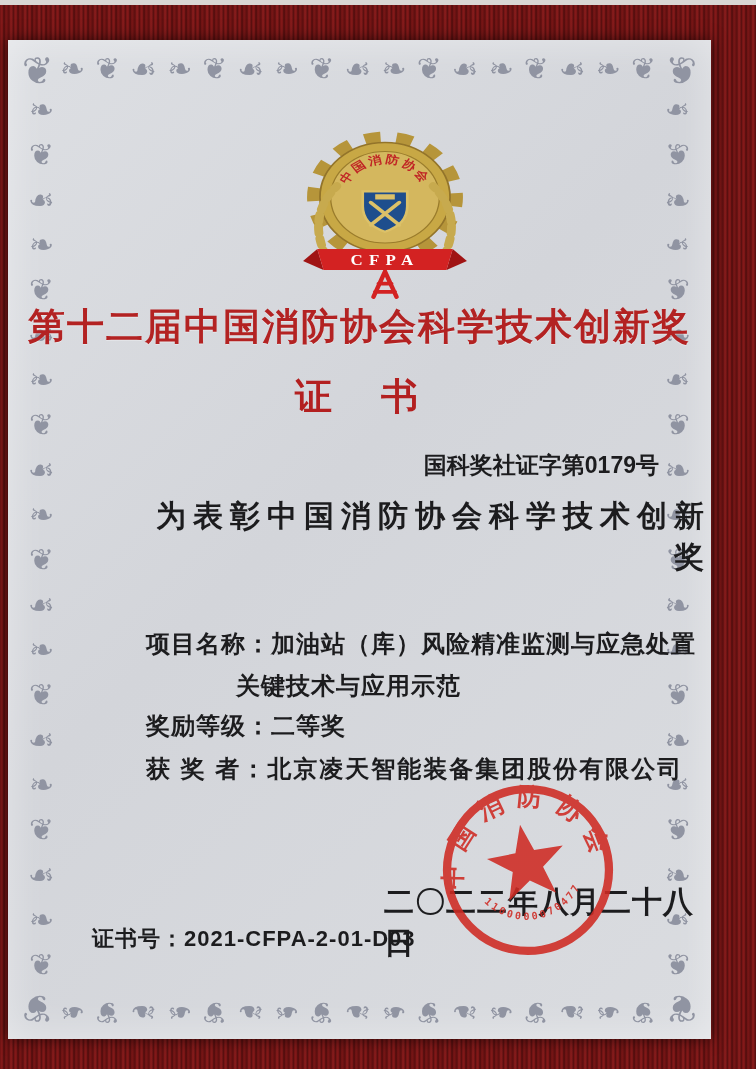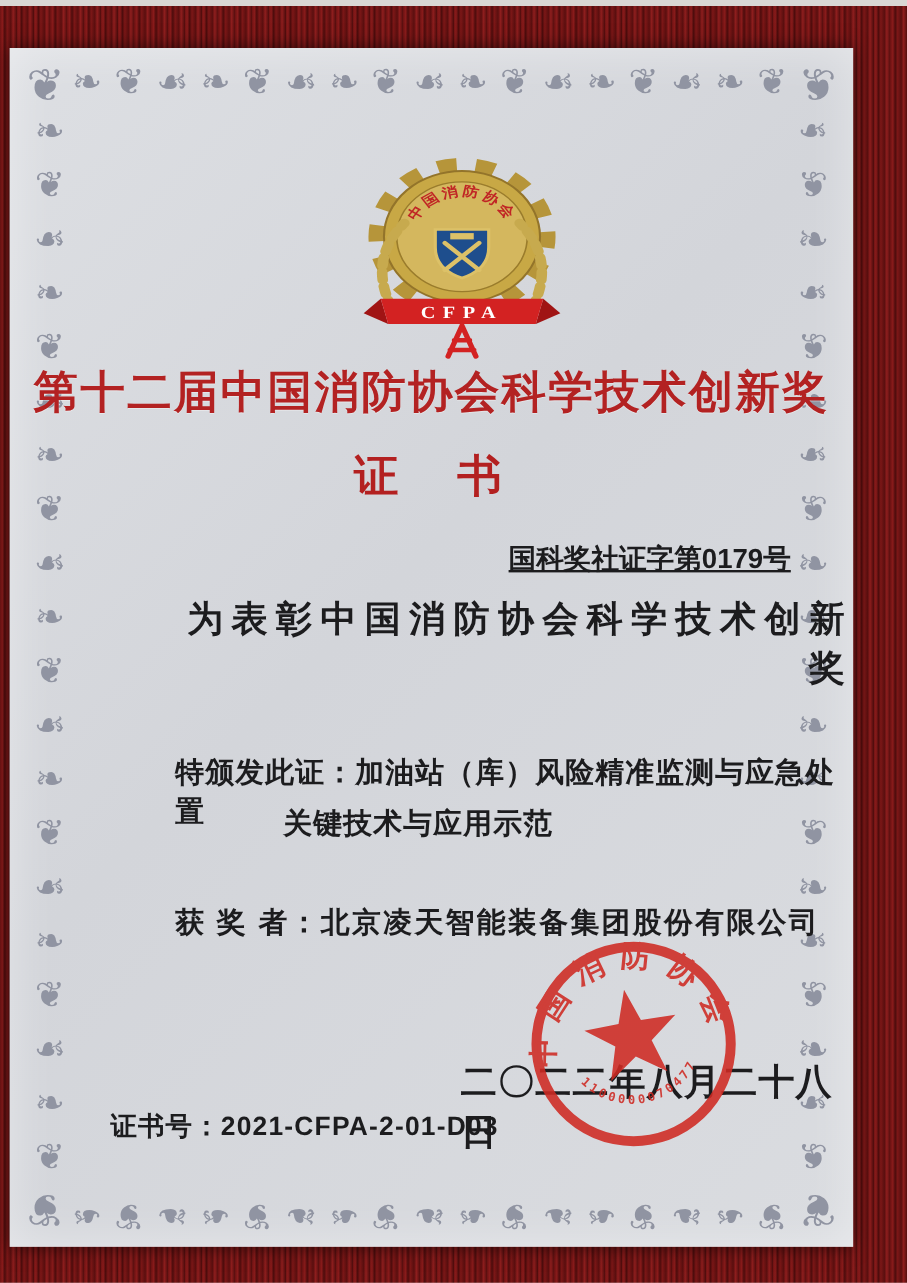--- a/index.html
+++ b/index.html
@@ -44,21 +44,20 @@
     text-shadow:0 1px 0 rgba(255,255,255,.35);
   }
   .doc-type{
     position:absolute;top:332px;left:0;right:0;text-align:center;
     font-size:37px;font-weight:bold;color:#b32020;letter-spacing:6px;
   }
   .ref-no{
     position:absolute;top:410px;right:52px;text-align:right;
     font-size:23px;font-weight:bold;color:#1c1c1e;
     font-family:"Liberation Sans",sans-serif;
-    text-decoration:underline;
   }
   .body-line{
     position:absolute;color:#1c1c1e;font-size:30px;font-weight:600;
     letter-spacing:7px;font-family:"Liberation Serif",serif;text-align:right;
   }
   .body-1{top:456px;left:142px;}
   .body-2{top:506px;left:76px;}
 
   .field{
     position:absolute;color:#1c1c1e;font-size:24px;font-weight:bold;
@@ -127,23 +126,26 @@
     <path d="M 97,236 L 110,202 L 123,236 M 103,218 L 117,218 M 99,229 L 121,229" stroke="#d32222" stroke-width="5" fill="none" stroke-linecap="round"></path>
   </svg>
 
   <div class="title">第十二届中国消防协会科学技术创新奖</div>
   <div class="doc-type">证　书</div>
   <div class="ref-no">国科奖社证字第0179号</div>
 
   <div class="body-line body-1">为表彰中国消防协会科学技术创新奖</div>
 
   <div class="field f-project">
-    <span>特颁发此证：</span><span>加油站（库）风险精准监测与应急处置</span>
+    <span>项目名称：</span><span>加油站（库）风险精准监测与应急处置</span>
   </div>
   <div class="field f-project2">关键技术与应用示范</div>
+  <div class="field f-award">
+    <span>奖励等级：</span><span>二等奖</span>
+  </div>
   <div class="field f-winner">
     <span>获 奖 者：</span><span>北京凌天智能装备集团股份有限公司</span>
   </div>
 
   <div class="date-line">二〇二二年八月二十八日</div>
 
   <svg class="seal" width="184" height="184" viewBox="0 0 200 200">
     <circle cx="100" cy="100" r="88" fill="none" stroke="#cf2a23" stroke-width="9"></circle>
     <polygon fill="#cf2a23" points="100,50 110.3,79.8 141.8,80.4 116.7,99.4 125.9,129.6 100,111.6 74.1,129.6 83.3,99.4 58.2,80.4 89.7,79.8"></polygon>
     <defs>

